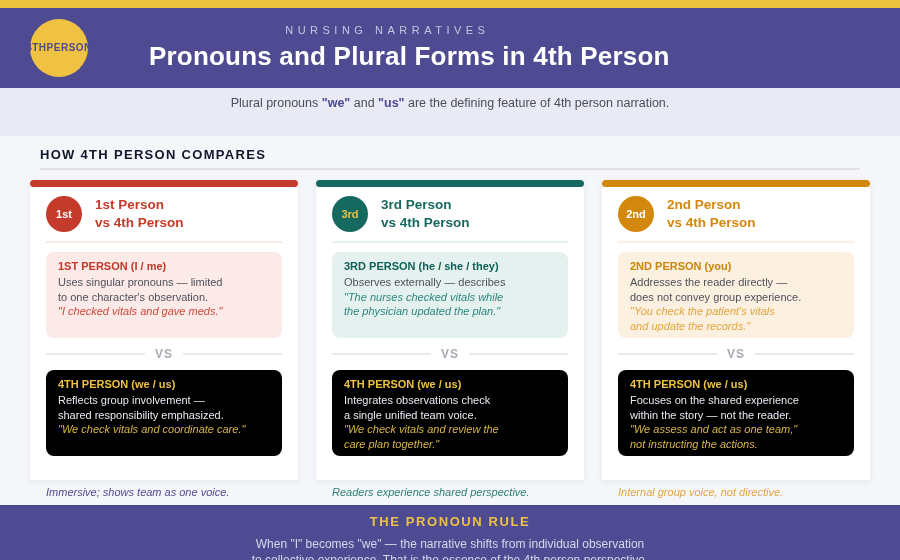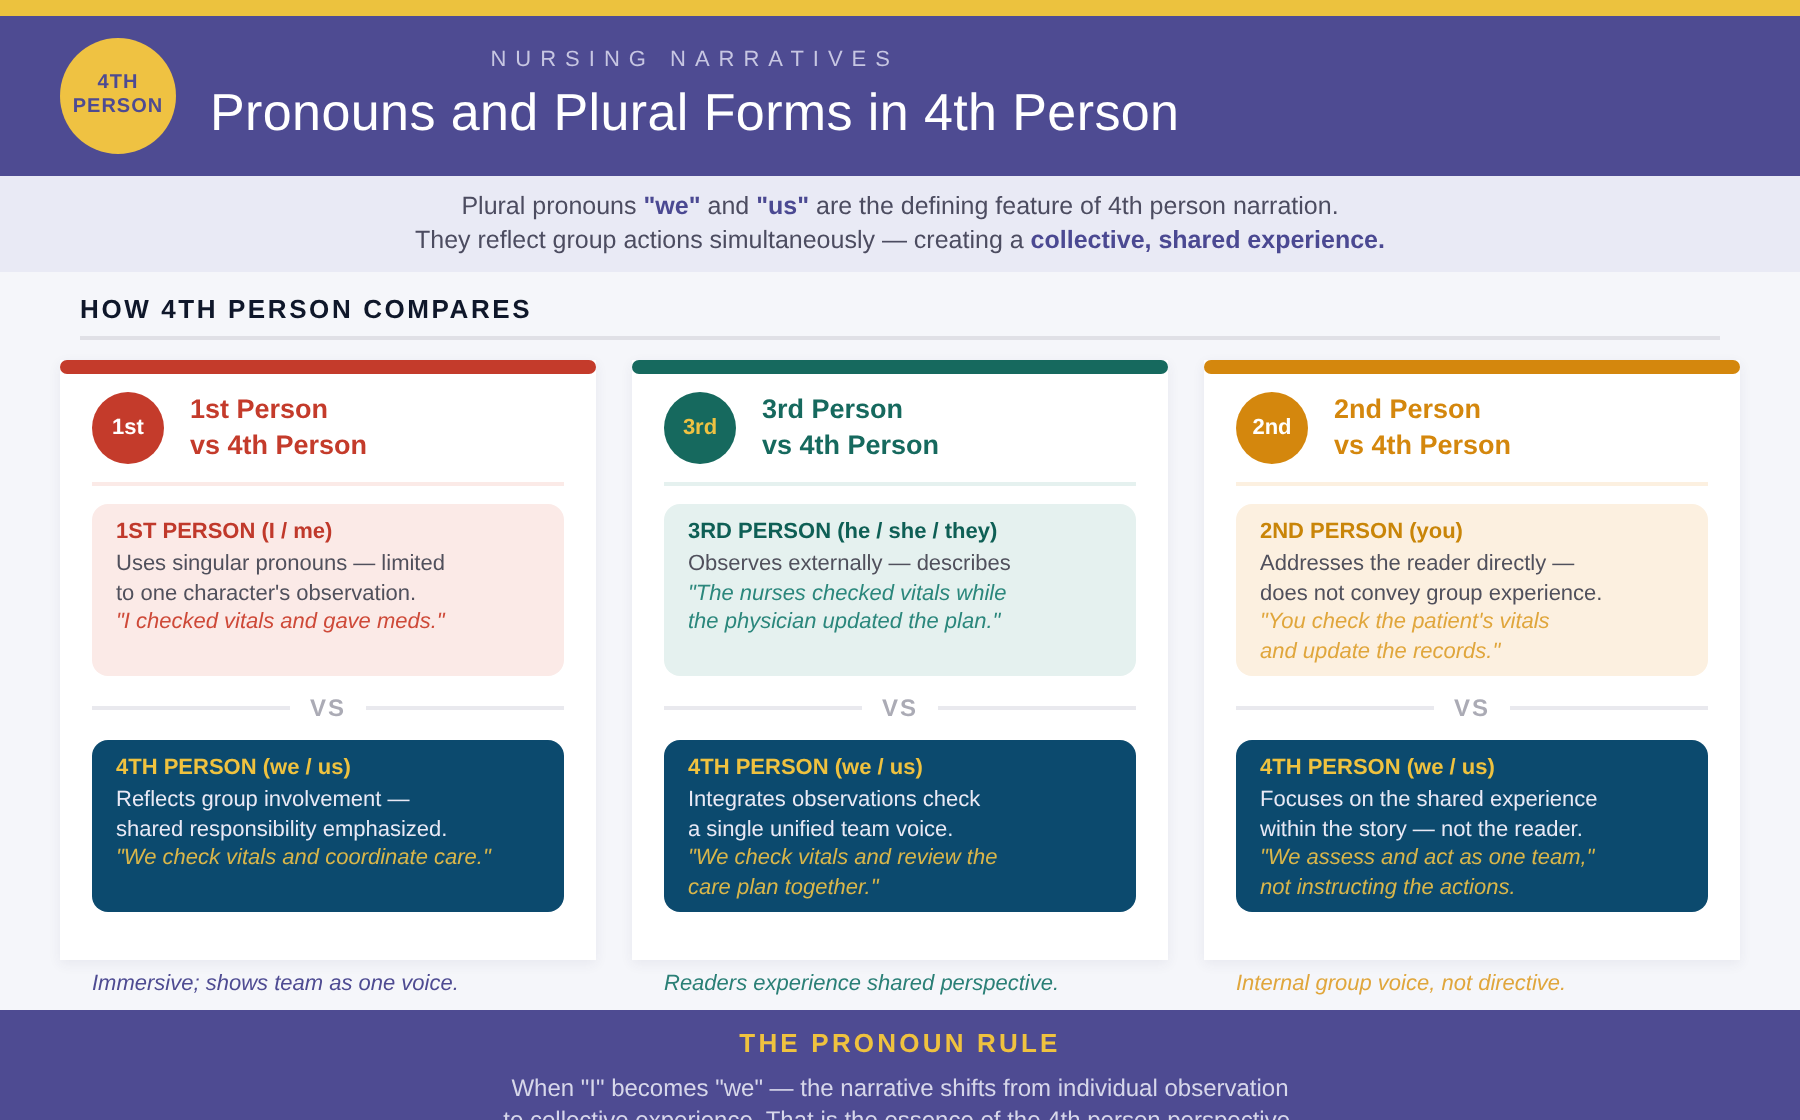--- a/index.html
+++ b/index.html
@@ -6,25 +6,25 @@
   html,body { width:900px; height:560px; }
   body { font-family:"Liberation Sans", sans-serif; background:#F5F6FA; overflow:hidden; }
   .page { position:relative; width:900px; height:560px; }
 
   
   .top-stripe { height:8px; background:#ECC23E; }
 
   
   .header { height:80px; background:#4E4B92; display:flex; align-items:center; padding-left:30px; }
   .hbadge { width:58px; height:58px; border-radius:50%; background:#EFC242; color:#4E4B92;
-            display:flex; flex-direction:column; align-items:center; justify-content:center;
+            display:flex; flex-direction:row; align-items:center; justify-content:center;
             font-weight:bold; font-size:10px; letter-spacing:.5px; line-height:12px; flex:0 0 auto; }
   .htext { margin-left:17px; }
   .eyebrow { font-size:11px; letter-spacing:4.5px; color:#C7C6E2; margin-bottom:5px;text-align:center; }
-  .title { font-size:26px; font-weight:normal; color:#FFFFFF; letter-spacing:.2px; }
+  .title { font-size:26px; font-weight:bold; color:#FFFFFF; letter-spacing:.2px;margin-left:44px; }
 
   
   .intro { height:48px; background:#E9EAF5; text-align:center; padding-top:7px;
            font-size:12.5px; color:#4C4C60; line-height:17px; }
   .intro b { color:#4B4992; }
 
   
   .content { height:358px; background:#F5F6FA; }
   .section-heading { margin:11px 40px 0; font-size:13px; font-weight:bold; color:#0f172a; letter-spacing:1.3px; }
   .section-rule { margin:6px 40px 0; height:2px; background:#E0E0E6; }
@@ -42,21 +42,21 @@
   .box { margin:9px 16px 0; height:86px; border-radius:8px; padding:8px 12px; overflow:visible; }
   .box-other { background:var(--tint); }
   .box-heading { font-size:11px; font-weight:bold; color:var(--heading); margin-bottom:3px; }
   .box-body { font-size:11px; color:#50505C; line-height:14.5px; }
   .box-quote { font-size:11px; font-style:italic; color:var(--quote); line-height:14.5px; }
 
   .vs-row { display:flex; align-items:center; gap:10px; margin:9px 16px; height:14px; }
   .vs-line { flex:1; height:2px; background:#E9E9EE; }
   .vs-text { font-size:12px; font-weight:bold; color:#ABABB5; letter-spacing:1px; }
 
-  .box-fourth { background:#0c4a6e; }
+  .box-fourth { background:#000000; }
   .box-fourth .box-heading { color:#EFC23F; }
   .box-fourth .box-body { color:#E9E9F5; }
   .box-fourth .box-quote { color:#D9B64A; }
 
   .footnote { margin:30px 16px 0; font-size:11px; font-style:italic; color:var(--footnote); }
 
   
   .footer { position:relative; height:66px; background:#4E4B92; text-align:center; padding-top:9px; }
   .footer-title { font-size:13px; font-weight:bold; color:#EFC23F; letter-spacing:1.6px; margin-bottom:7px; }
   .footer-line { font-size:12px; color:#D7D7EA; line-height:16px; }
@@ -74,21 +74,20 @@
       <span>PERSON</span>
     </div>
     <div class="htext">
       <div class="eyebrow">NURSING NARRATIVES</div>
       <div class="title">Pronouns and Plural Forms in 4th Person</div>
     </div>
   </div>
 
   <div class="intro">
     <div><span>Plural pronouns </span><b>"we"</b><span> and </span><b>"us"</b><span> are the defining feature of 4th person narration.</span></div>
-    <div><span>They reflect group actions simultaneously — creating a </span><b>collective, shared experience.</b></div>
   </div>
 
   <div class="content">
     <div class="section-heading">HOW 4TH PERSON COMPARES</div>
     <div class="section-rule"></div>
 
     <div class="cards">
 
       <div class="card" style="--accent: #C43B2B; --tint: #FBEAE7; --heading: #C0392B; --quote: #CE4938; --badge-text: #FFFFFF; --footnote: #4E4B92;">
         <div class="card-bar"></div>

